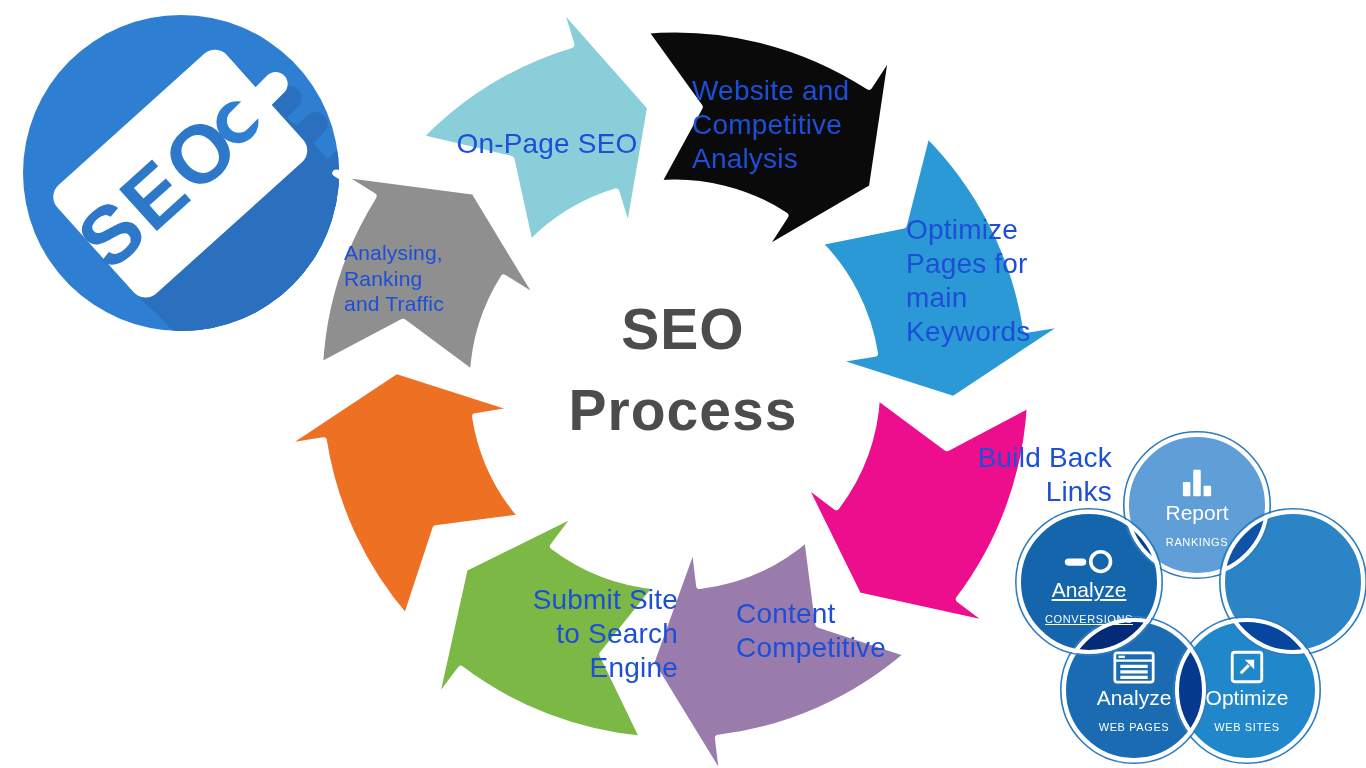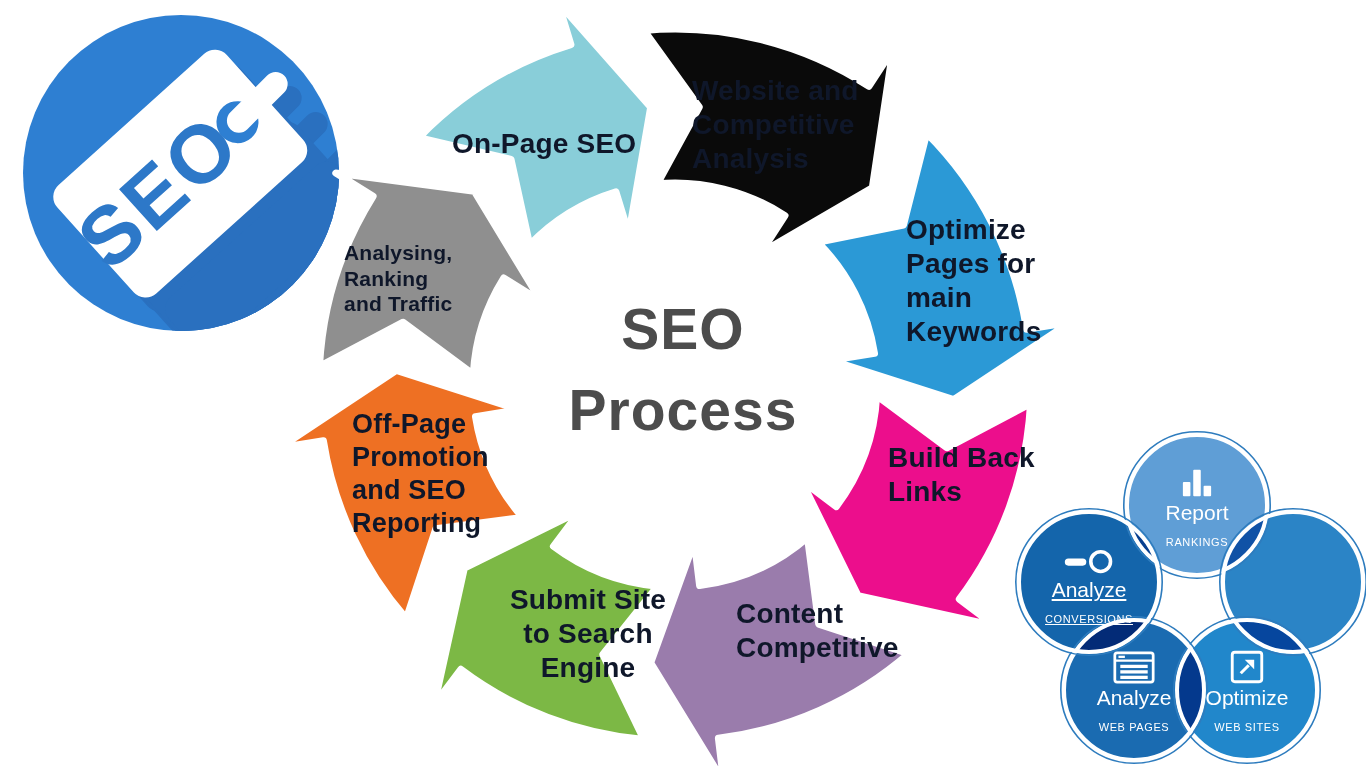--- a/index.html
+++ b/index.html
@@ -1,20 +1,20 @@
 <!DOCTYPE html>
 <html><head>
 <meta charset="utf-8">
 <style>
   html,body{margin:0;padding:0;background:#ffffff;}
   #stage{position:relative;width:1366px;height:768px;overflow:hidden;background:#fff;
          font-family:"Liberation Sans",sans-serif;}
   #diagram-svg{position:absolute;left:0;top:0;}
   #cycle-labels,#flower-labels{position:absolute;left:0;top:0;width:1366px;height:768px;pointer-events:none;}
-  .seg-label{position:absolute;color:#0f172a;font-weight:bold;line-height:1.22;
+  .seg-label{position:absolute;color:#1d4ed8;font-weight:normal;line-height:1.22;
              white-space:pre-line;letter-spacing:.2px;}
   #center-title{position:absolute;left:533px;top:289px;width:300px;text-align:center;
                 font-size:57px;font-weight:bold;color:#4c4c4c;line-height:1.42;
                 white-space:pre-line;letter-spacing:1px;}
   .petal{position:absolute;width:124px;height:104px;display:flex;flex-direction:column;
          align-items:center;justify-content:center;color:#fff;text-align:center;}
   .petal-icon{height:37px;display:flex;align-items:flex-end;justify-content:center;margin-bottom:3px;}
   .petal-word{font-size:21px;line-height:1.05;}
   .petal-sub{font-size:11px;letter-spacing:.6px;margin-top:11px;}
 </style>
@@ -83,39 +83,35 @@
         <circle cx="1247" cy="690" r="70" fill="none" stroke="#ffffff" stroke-width="4"></circle>
         <circle cx="1247" cy="690" r="73.2" fill="none" stroke="#2e7cbe" stroke-width="1.6"></circle>
         <circle cx="1134" cy="690" r="70" fill="none" stroke="#ffffff" stroke-width="4"></circle>
         <circle cx="1134" cy="690" r="73.2" fill="none" stroke="#2e7cbe" stroke-width="1.6"></circle>
         <circle cx="1089" cy="582" r="70" fill="none" stroke="#ffffff" stroke-width="4"></circle>
         <circle cx="1089" cy="582" r="73.2" fill="none" stroke="#2e7cbe" stroke-width="1.6"></circle>
       </g>
   </svg>
 
   <div id="cycle-labels">
-      <div class="seg-label" style="left: 452px; top: 127px; width: 190px; font-size: 28px; text-align: left;">On-Page SEO</div>
+      <div class="seg-label" style="left: 452px; top: 127px; width: 190px; font-size: 28px; text-align: center;">On-Page SEO</div>
       <div class="seg-label" style="left: 692px; top: 74px; width: 220px; font-size: 28px; text-align: left;">Website and
 Competitive
 Analysis</div>
       <div class="seg-label" style="left: 906px; top: 213px; width: 170px; font-size: 28px; text-align: left;">Optimize
 Pages for
 main
 Keywords</div>
-      <div class="seg-label" style="left: 888px; top: 441px; width: 180px; font-size: 28px; text-align: left;">Build Back
+      <div class="seg-label" style="left: 932px; top: 441px; width: 180px; font-size: 28px; text-align: right;">Build Back
 Links</div>
       <div class="seg-label" style="left: 736px; top: 597px; width: 210px; font-size: 28px; text-align: left;">Content
 Competitive</div>
-      <div class="seg-label" style="left: 498px; top: 583px; width: 180px; font-size: 28px; text-align: center;">Submit Site
+      <div class="seg-label" style="left: 498px; top: 583px; width: 180px; font-size: 28px; text-align: right;">Submit Site
 to Search
 Engine</div>
-      <div class="seg-label" style="left: 352px; top: 408px; width: 170px; font-size: 27px; text-align: left;">Off-Page
-Promotion
-and SEO
-Reporting</div>
       <div class="seg-label" style="left: 344px; top: 240px; width: 170px; font-size: 21px; text-align: left;">Analysing,
 Ranking
 and Traffic</div>
     </div>
 
   <div id="center-title">SEO
 Process</div>
 
   <div id="flower-labels">
       <div class="petal" style="left: 1135px; top: 453px;">

